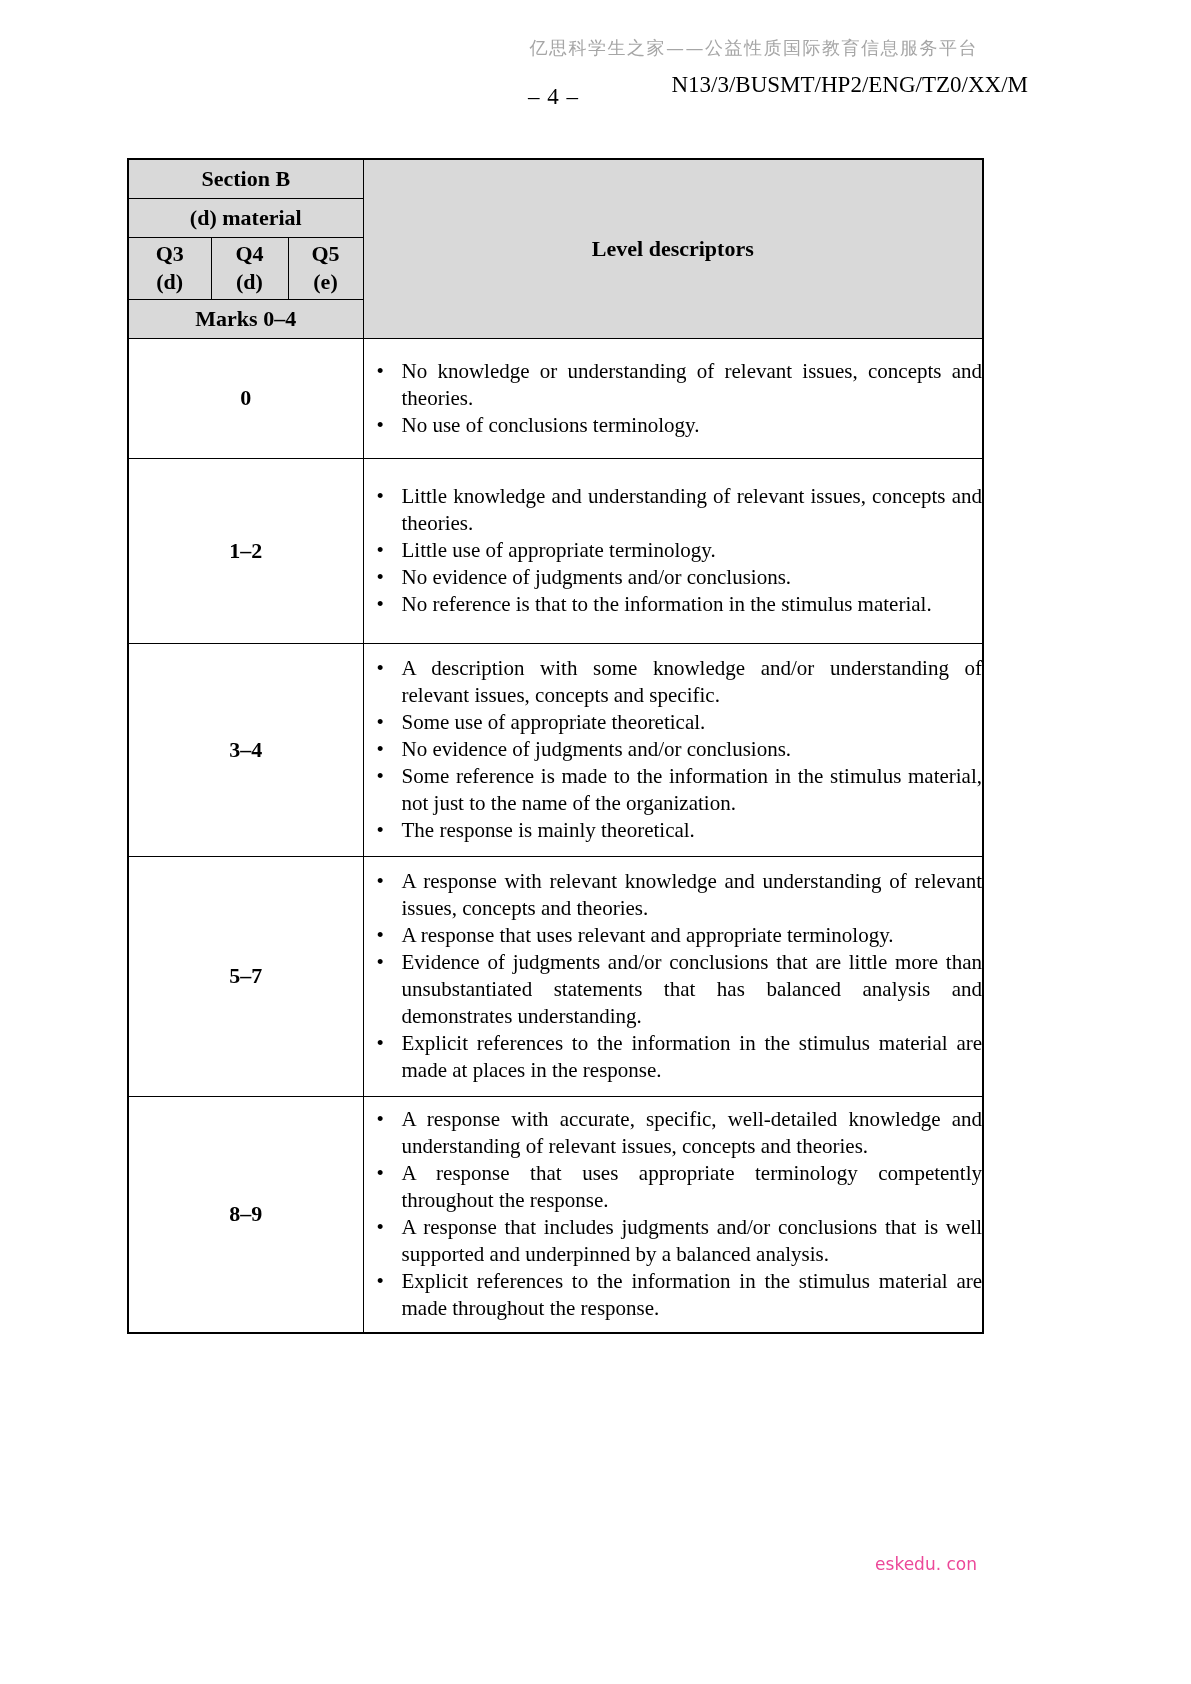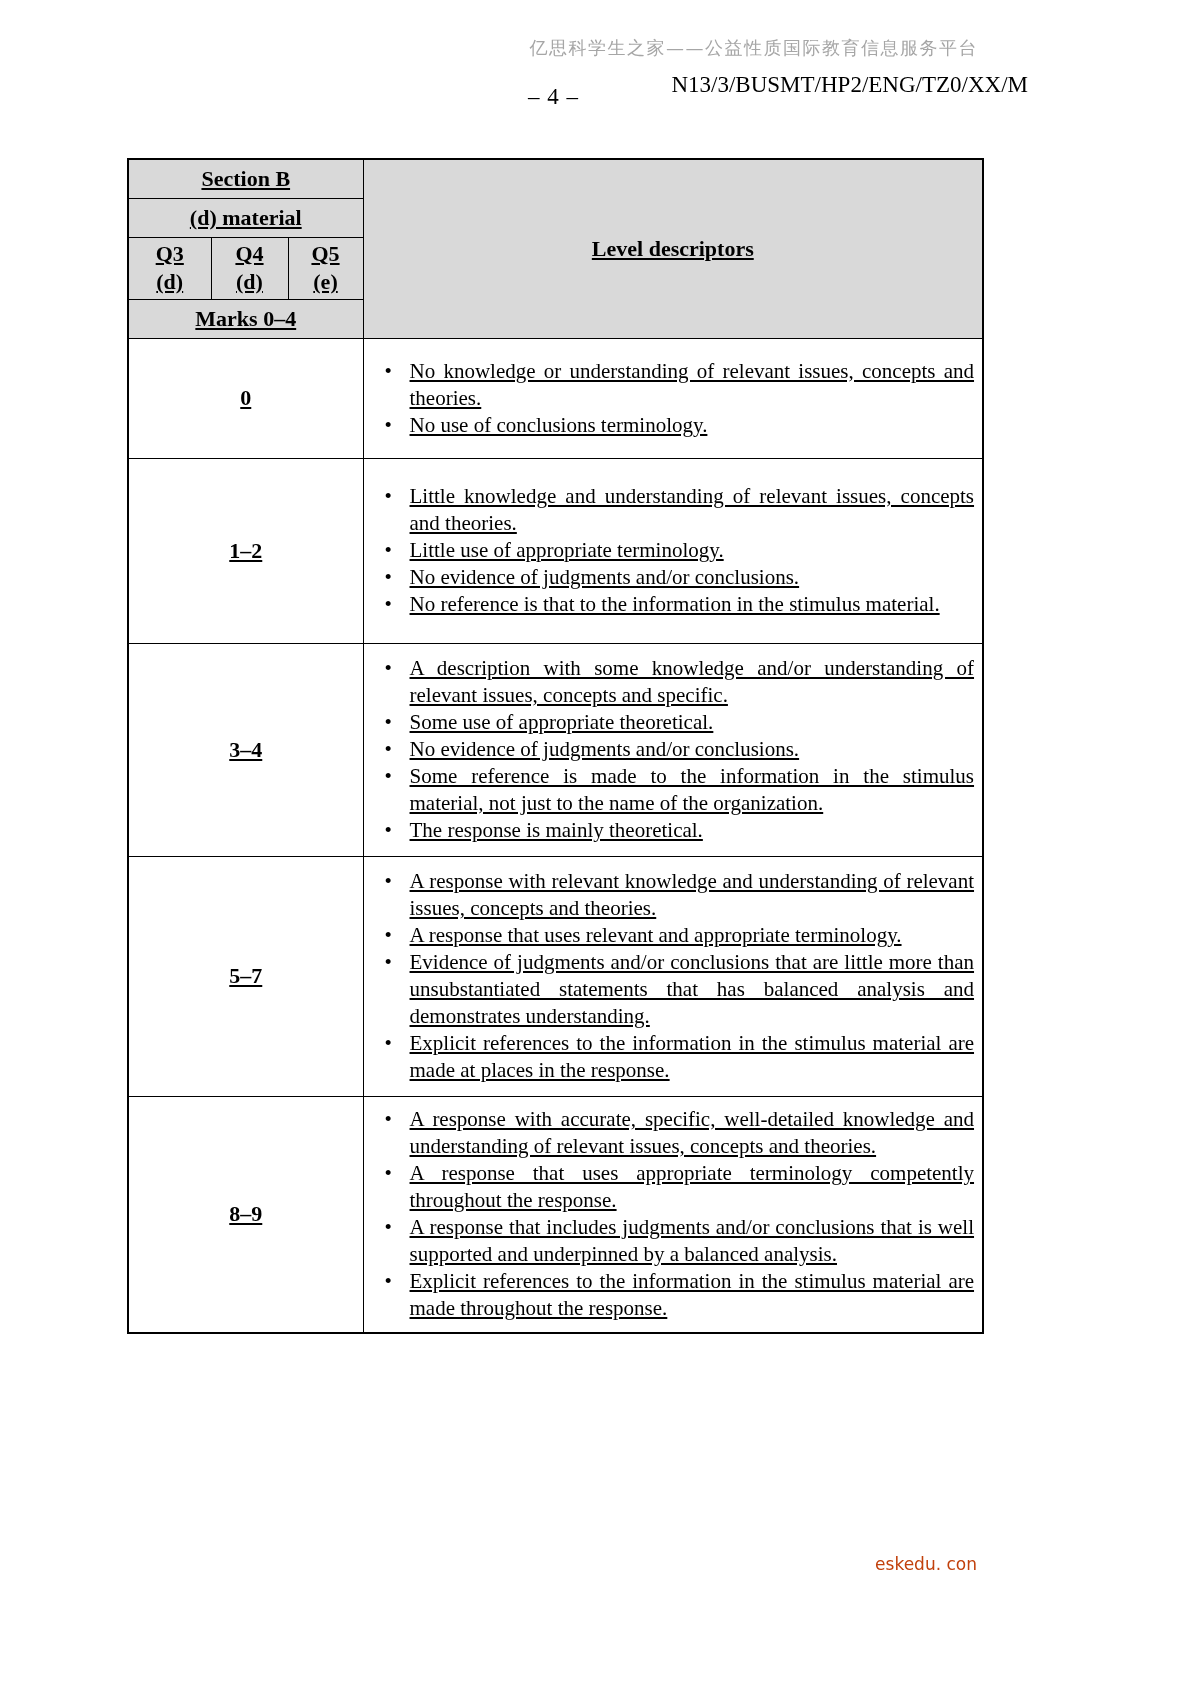--- a/index.html
+++ b/index.html
@@ -23,46 +23,46 @@
   .paper-code {
     position: absolute; top: 72px; right: 163px;
     font-size: 23px; white-space: nowrap;
   }
   table.grade-table {
     position: absolute; left: 127px; top: 158px;
     width: 855px; table-layout: fixed;
     border-collapse: collapse;
     border: 2px solid #000;
   }
-  .grade-table td { border: 1.5px solid #000; padding: 0; text-decoration: underline; }
+  .grade-table td { border: 1.5px solid #000; padding: 0; }
   .hdr-cell {
     background: #d9d9d9;
     font-weight: bold; font-size: 22px;
     text-align: center; vertical-align: middle;
     line-height: 28px;
   }
   .marks-cell {
     font-weight: bold; font-size: 22px;
     text-align: center; vertical-align: middle;
   }
   .desc-cell { vertical-align: middle; padding: 8px 14px 8px 0; }
-  ul.bullets { margin: 8px; padding: 0; list-style: none; }
+  ul.bullets { margin: 0; padding: 0; list-style: none; }
   ul.bullets li {
     position: relative; padding-left: 38px;
     text-align: justify;
     font-size: 21px; line-height: 27px;
   }
   ul.bullets li::before {
     content: "\2022";
     position: absolute; left: 13px; top: 0;
   }
   .site-watermark {
     position: absolute; top: 1554px; right: 214px;
     font-family: "DejaVu Sans", sans-serif;
-    font-size: 17px; color: #c2410c; white-space: nowrap;
+    font-size: 17px; color: #ec4899; white-space: nowrap;
   }
 </style>
 </head>
 <body>
 
 <div class="cn-watermark">亿思科学生之家——公益性质国际教育信息服务平台</div>
 <div class="page-num">– 4 –</div>
 <div class="paper-code">N13/3/BUSMT/HP2/ENG/TZ0/XX/M</div>
 
 <table class="grade-table">

